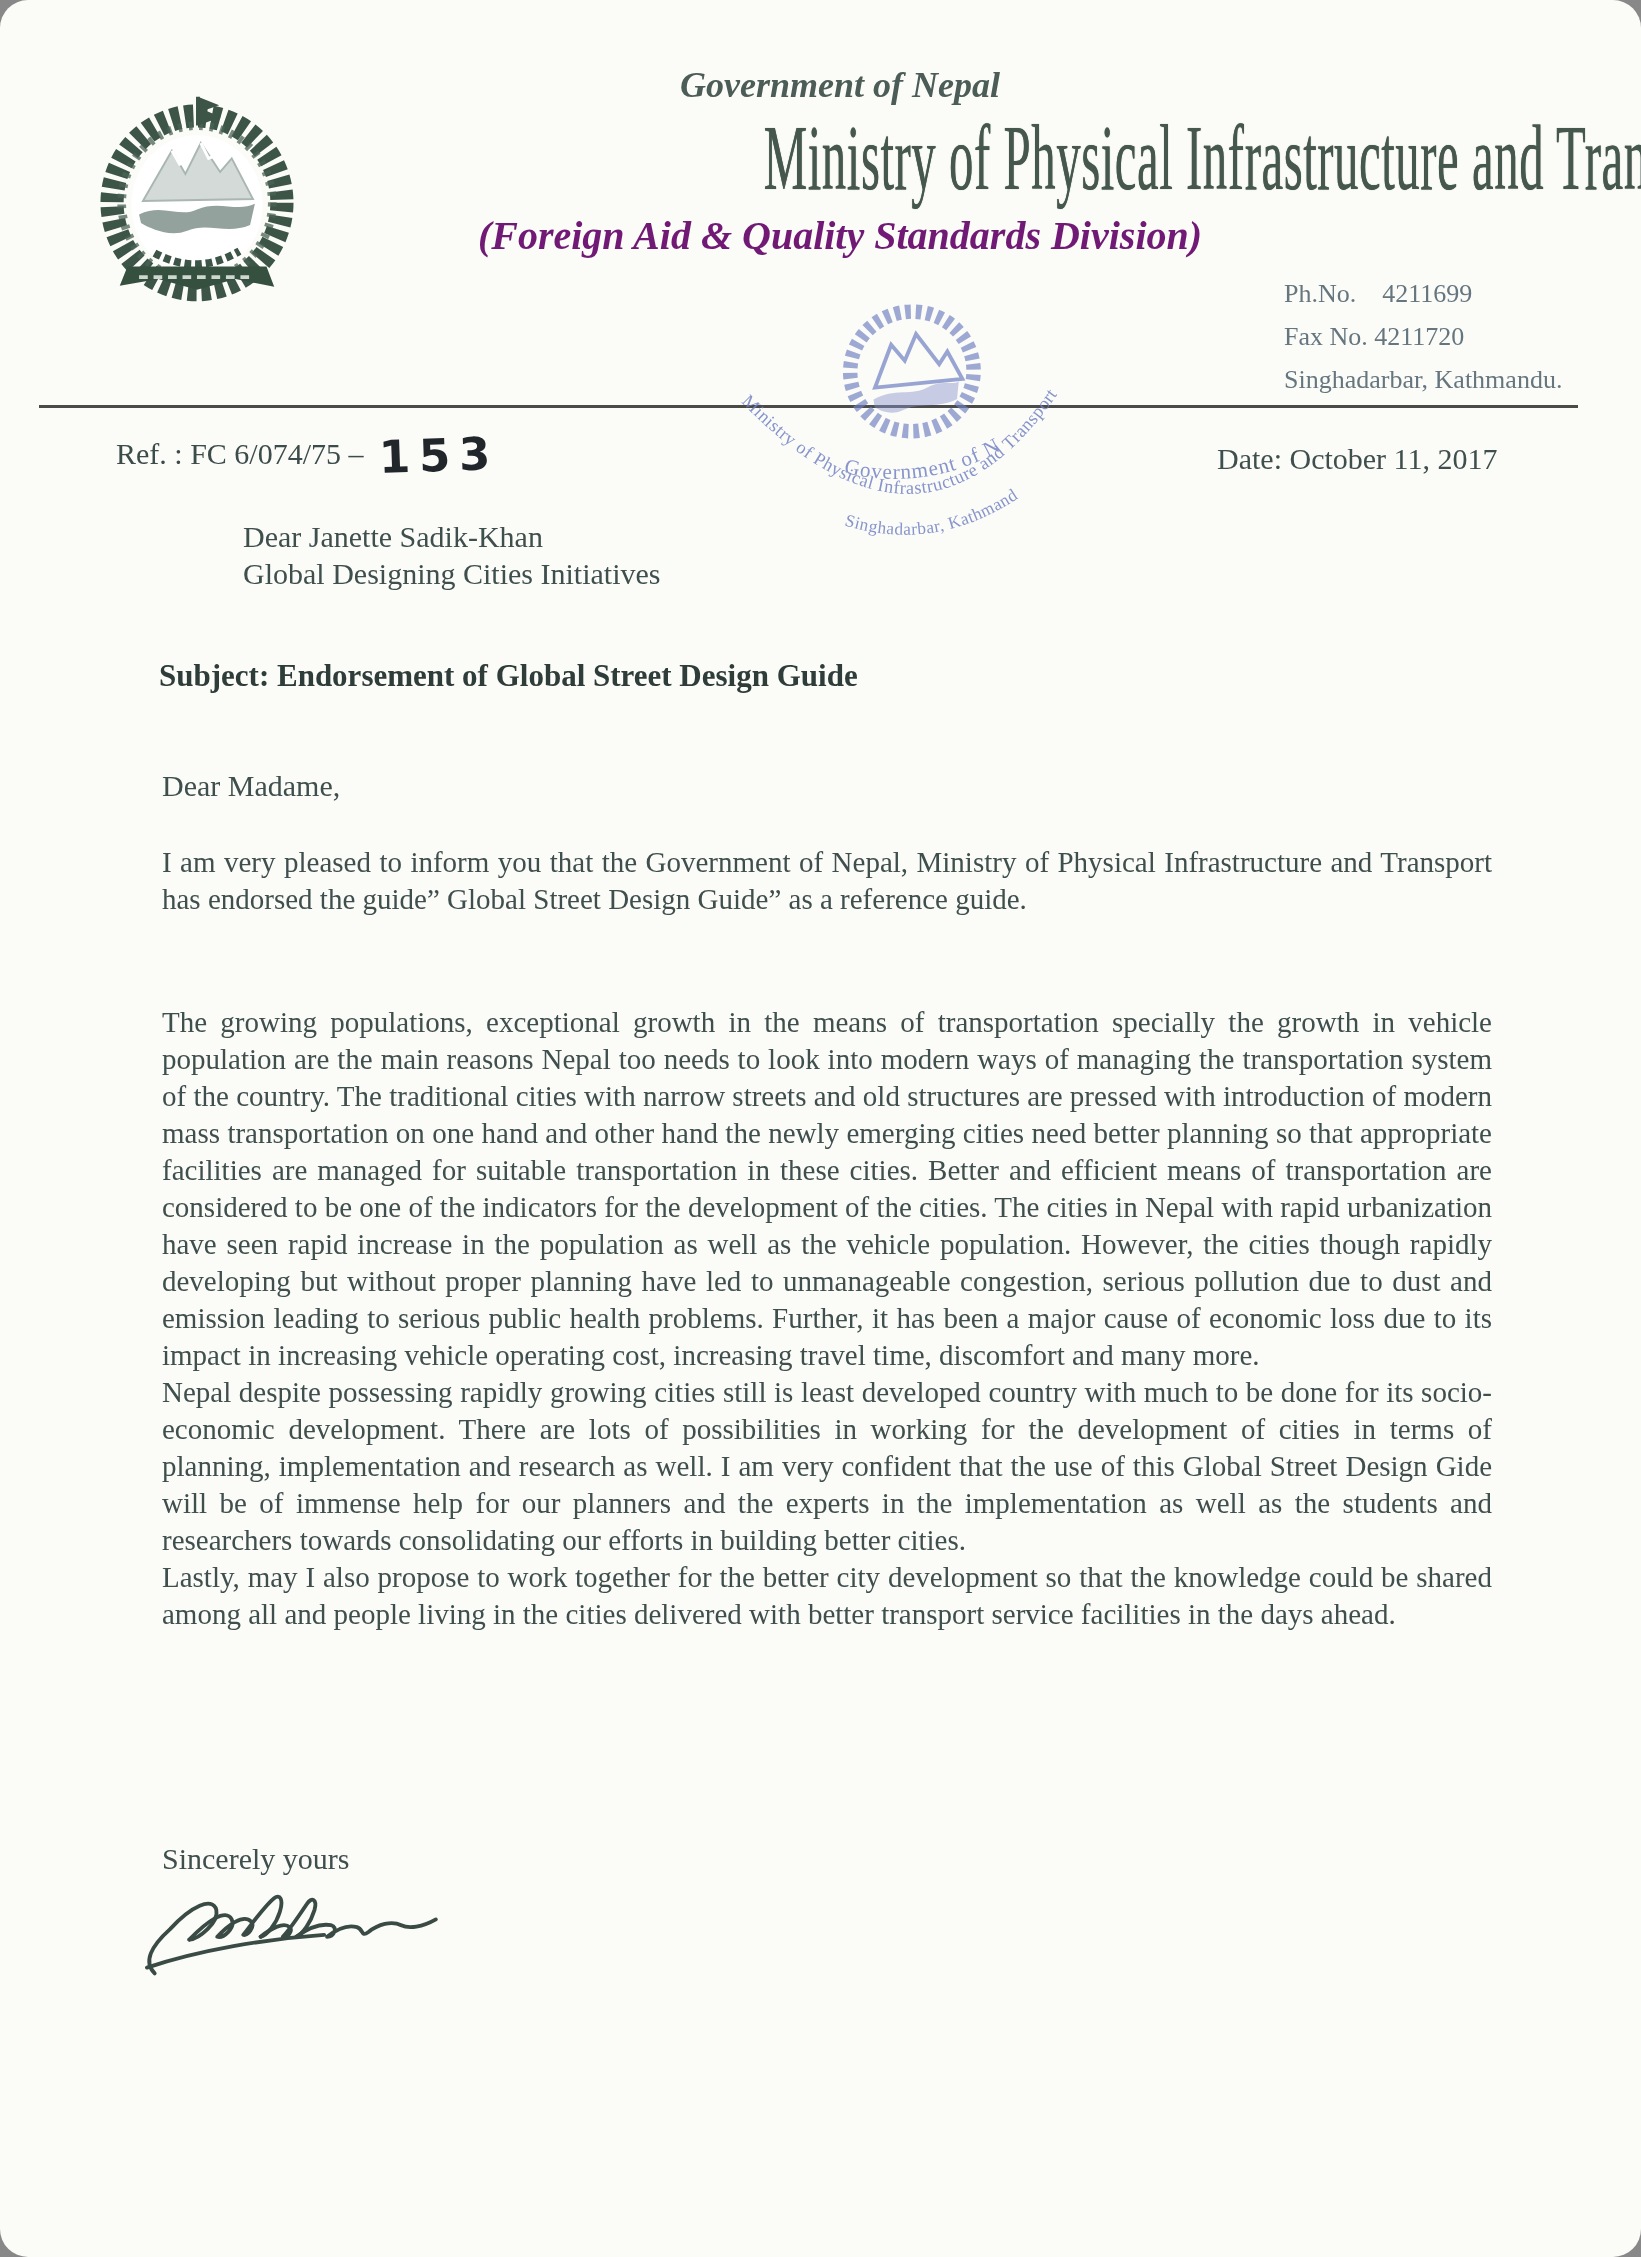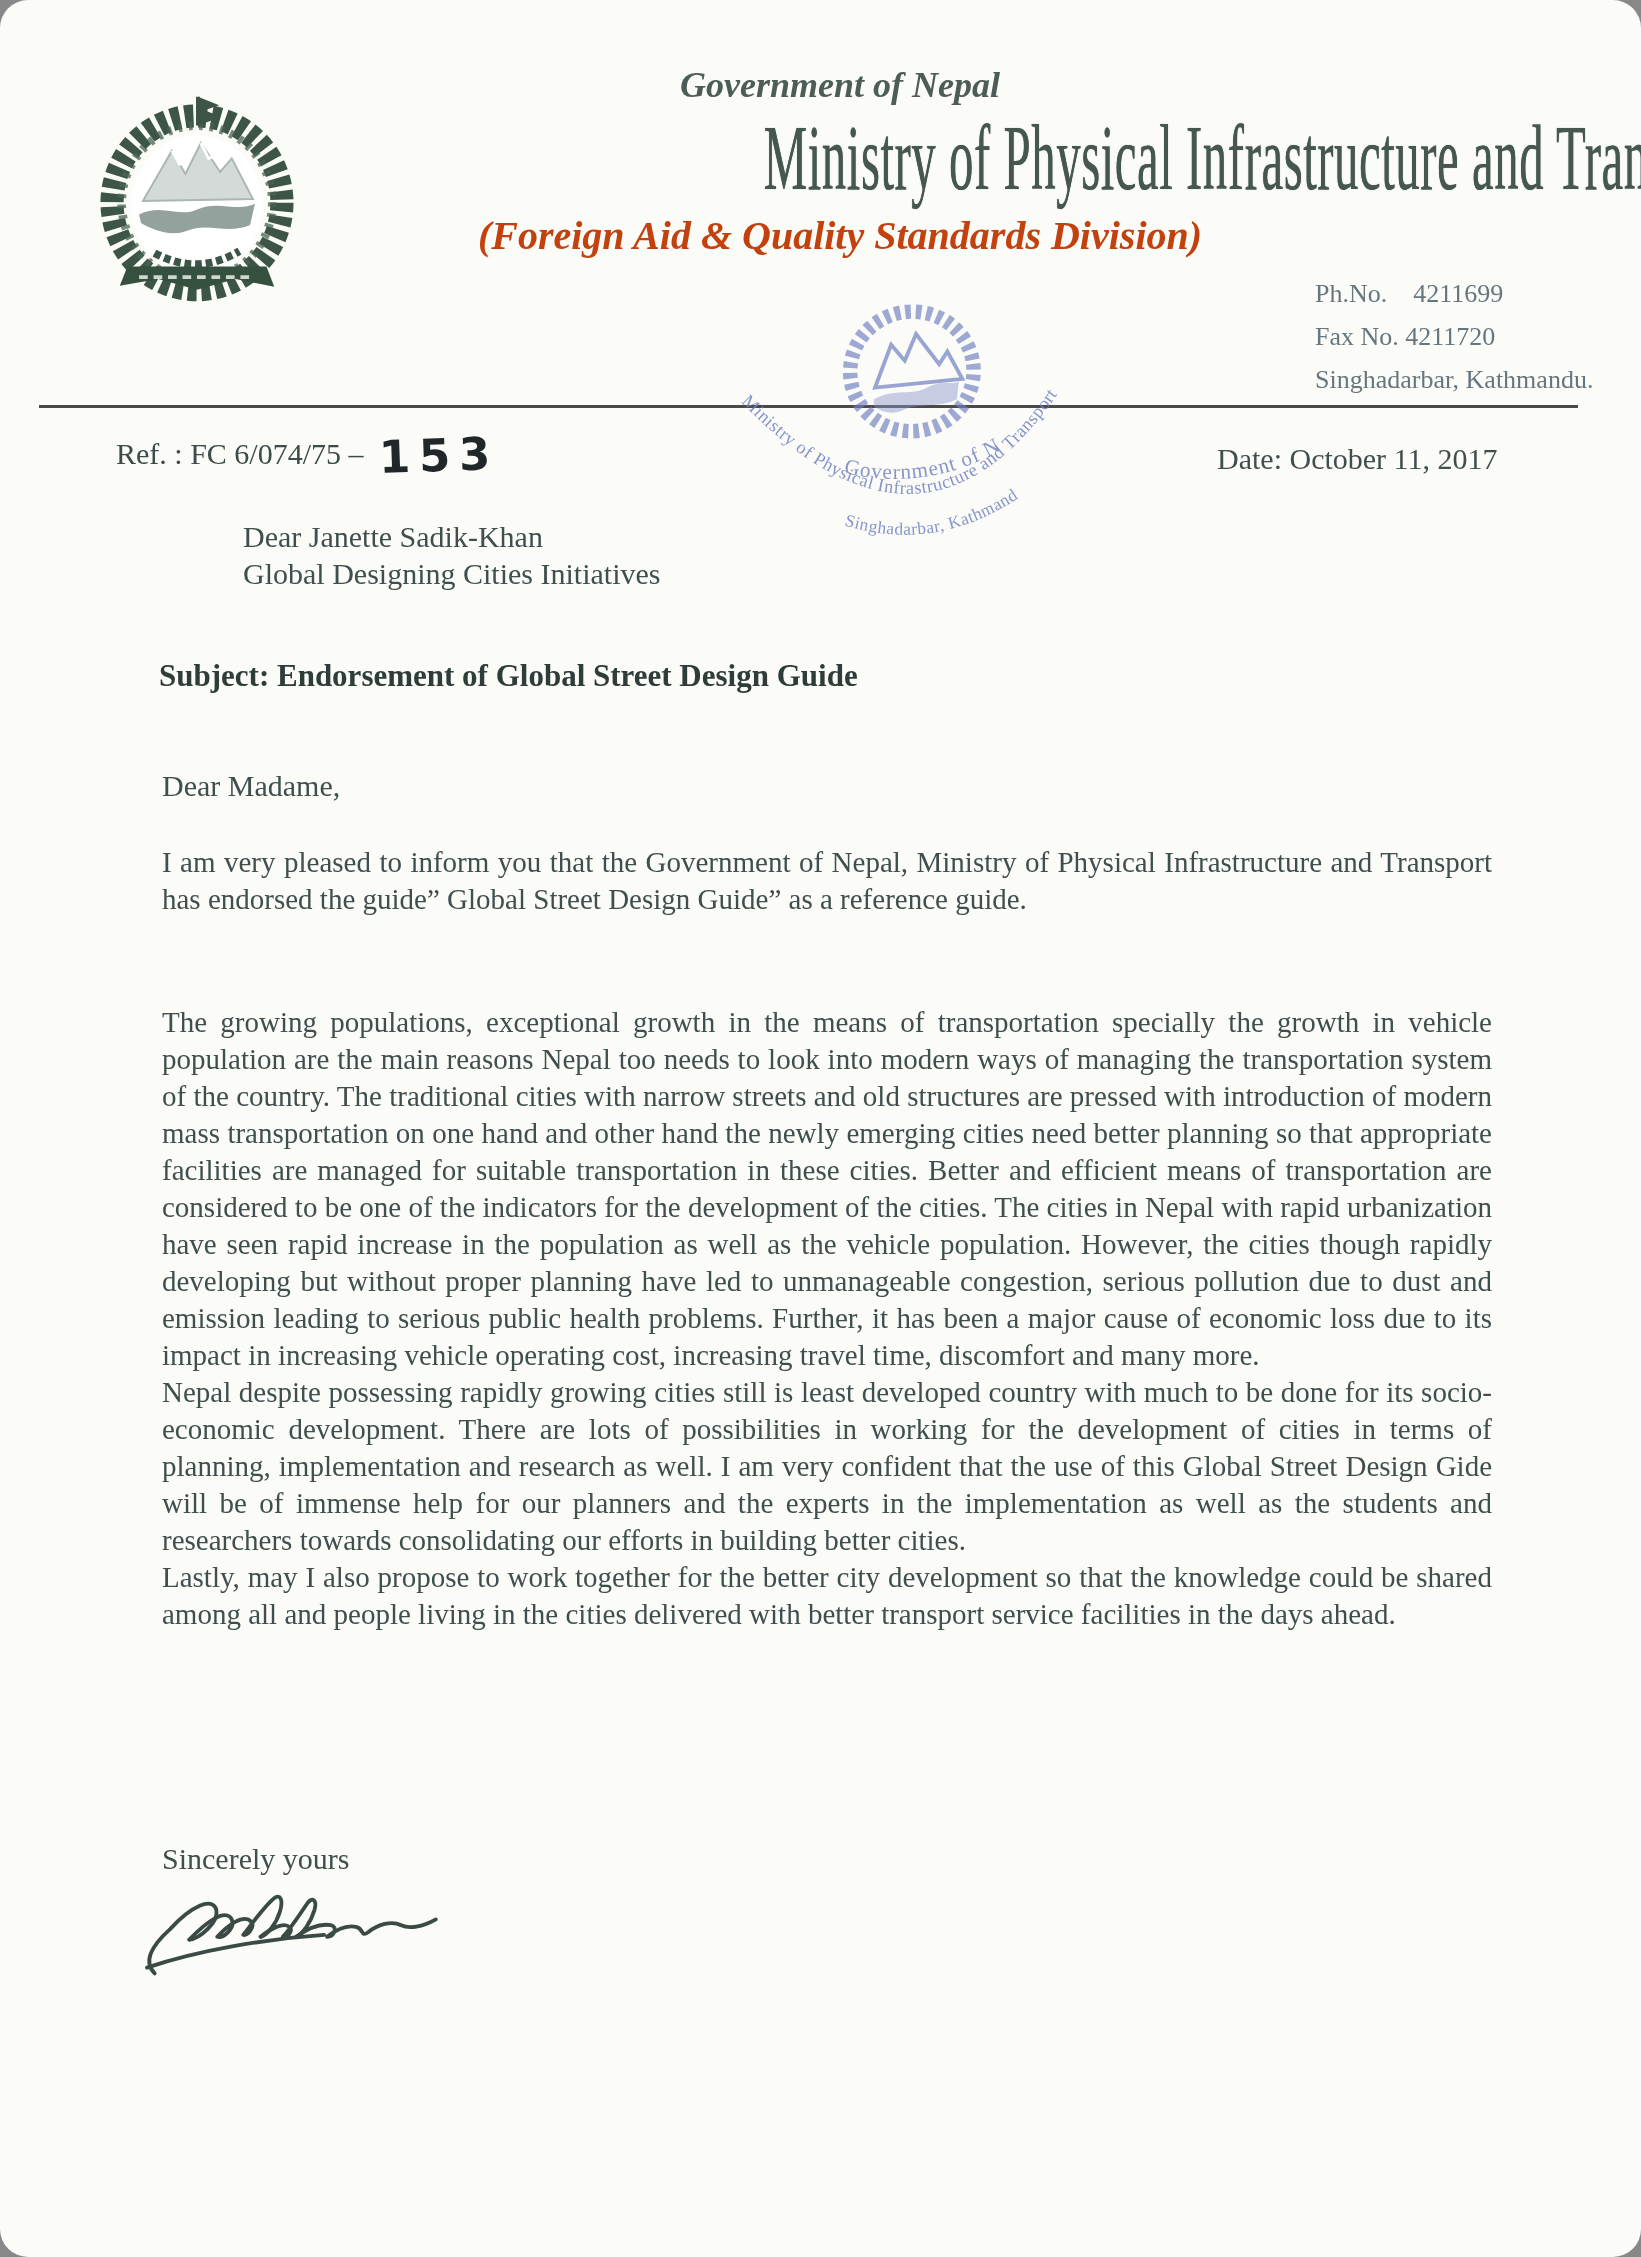--- a/index.html
+++ b/index.html
@@ -20,23 +20,23 @@
   .ministry-wrap{white-space:nowrap;line-height:1.05;margin-top:1.9px;}
   .ministry-title{
     display:inline-block;
     font-size:94px;
     color:#46584e;
     transform:scaleX(0.52);
     transform-origin:50% 50%;
     text-shadow:0 0 1px #46584e;
     letter-spacing:1px;
   }
-  .division-line{font-style:italic;font-weight:bold;font-size:40px;color:#c2410c;margin-top:5.8px;}
+  .division-line{font-style:italic;font-weight:bold;font-size:40px;color:#701a75;margin-top:5.8px;}
   .contact-block{position:absolute;left:1284px;top:272px;font-size:26px;color:#66767f;line-height:43px;}
-  .contact-line{white-space:pre;margin-left:31px;}
+  .contact-line{white-space:pre;}
   
   .round-stamp{position:absolute;left:701px;top:286px;width:434px;height:309px;opacity:.92;}
   .round-stamp text{fill:#7080c2;font-family:"Liberation Serif",serif;}
   
   .divider{position:absolute;left:39px;top:405px;width:1539px;height:2.9px;background:#4a4a48;}
   
   .ref-row{position:absolute;left:116px;top:429px;font-size:30px;color:#3c4c4a;}
   .ref-number-hand{
     display:inline-block;
     font-family:"DejaVu Sans",sans-serif;

